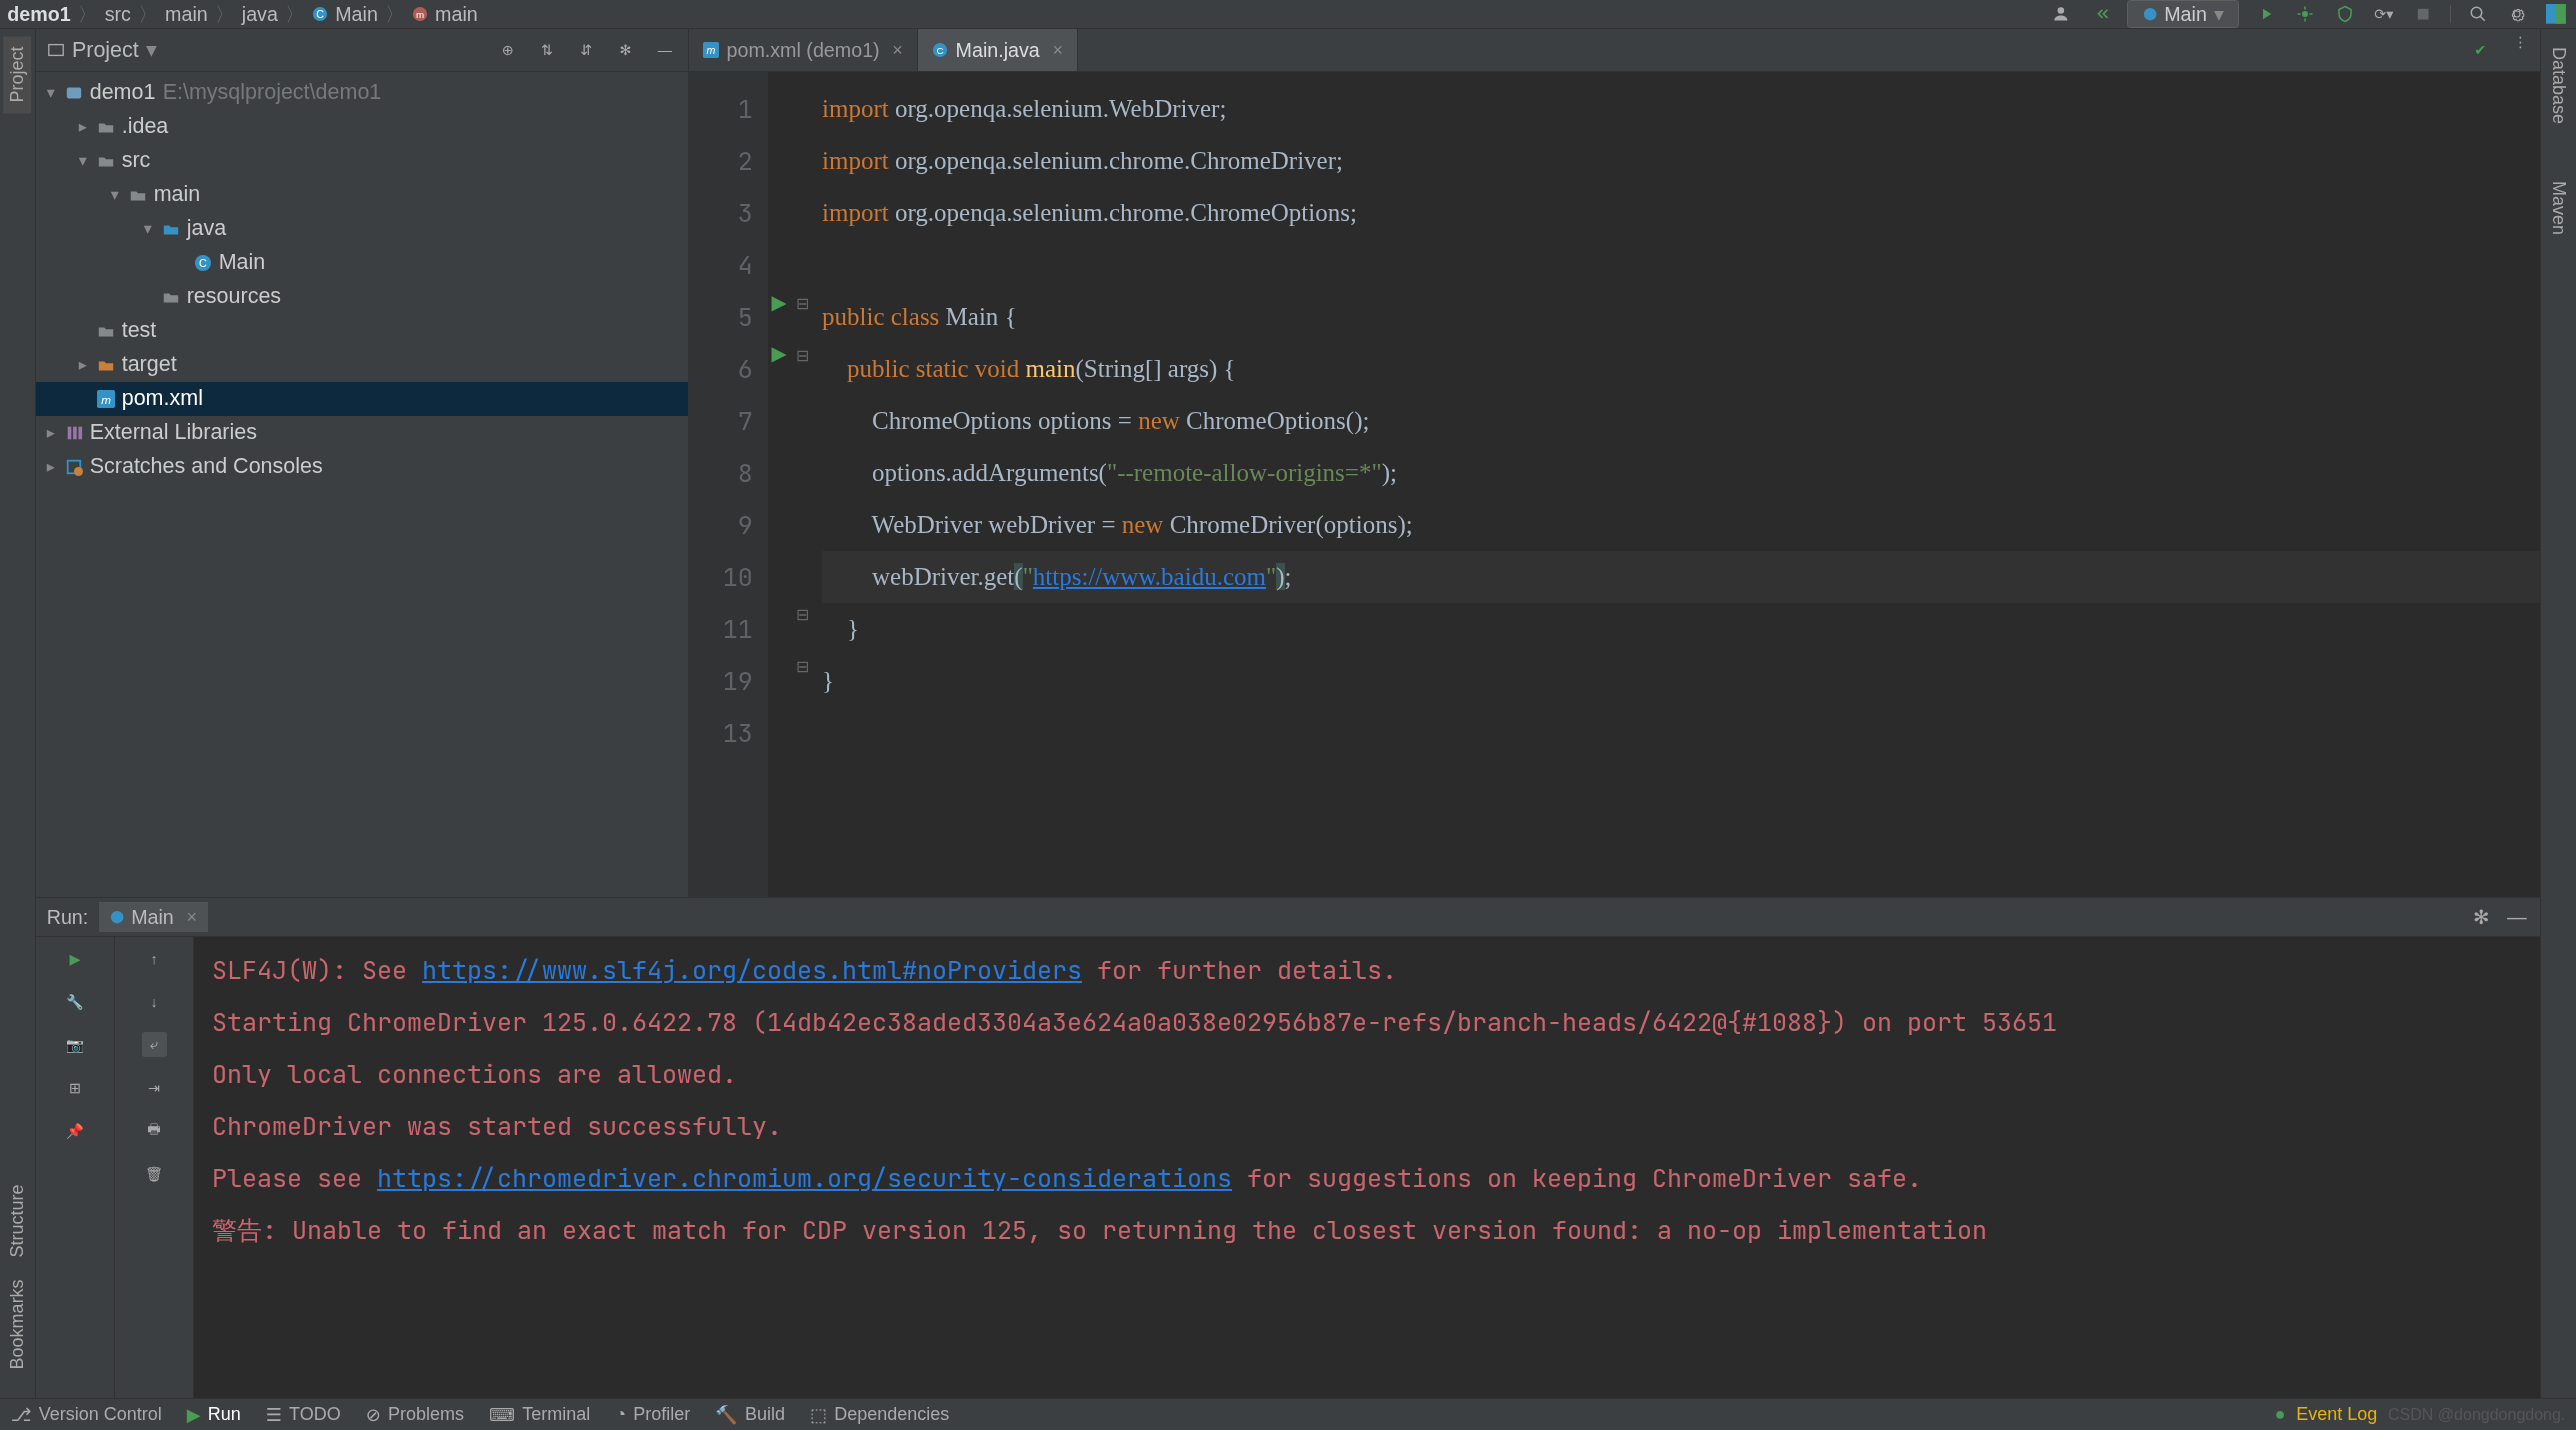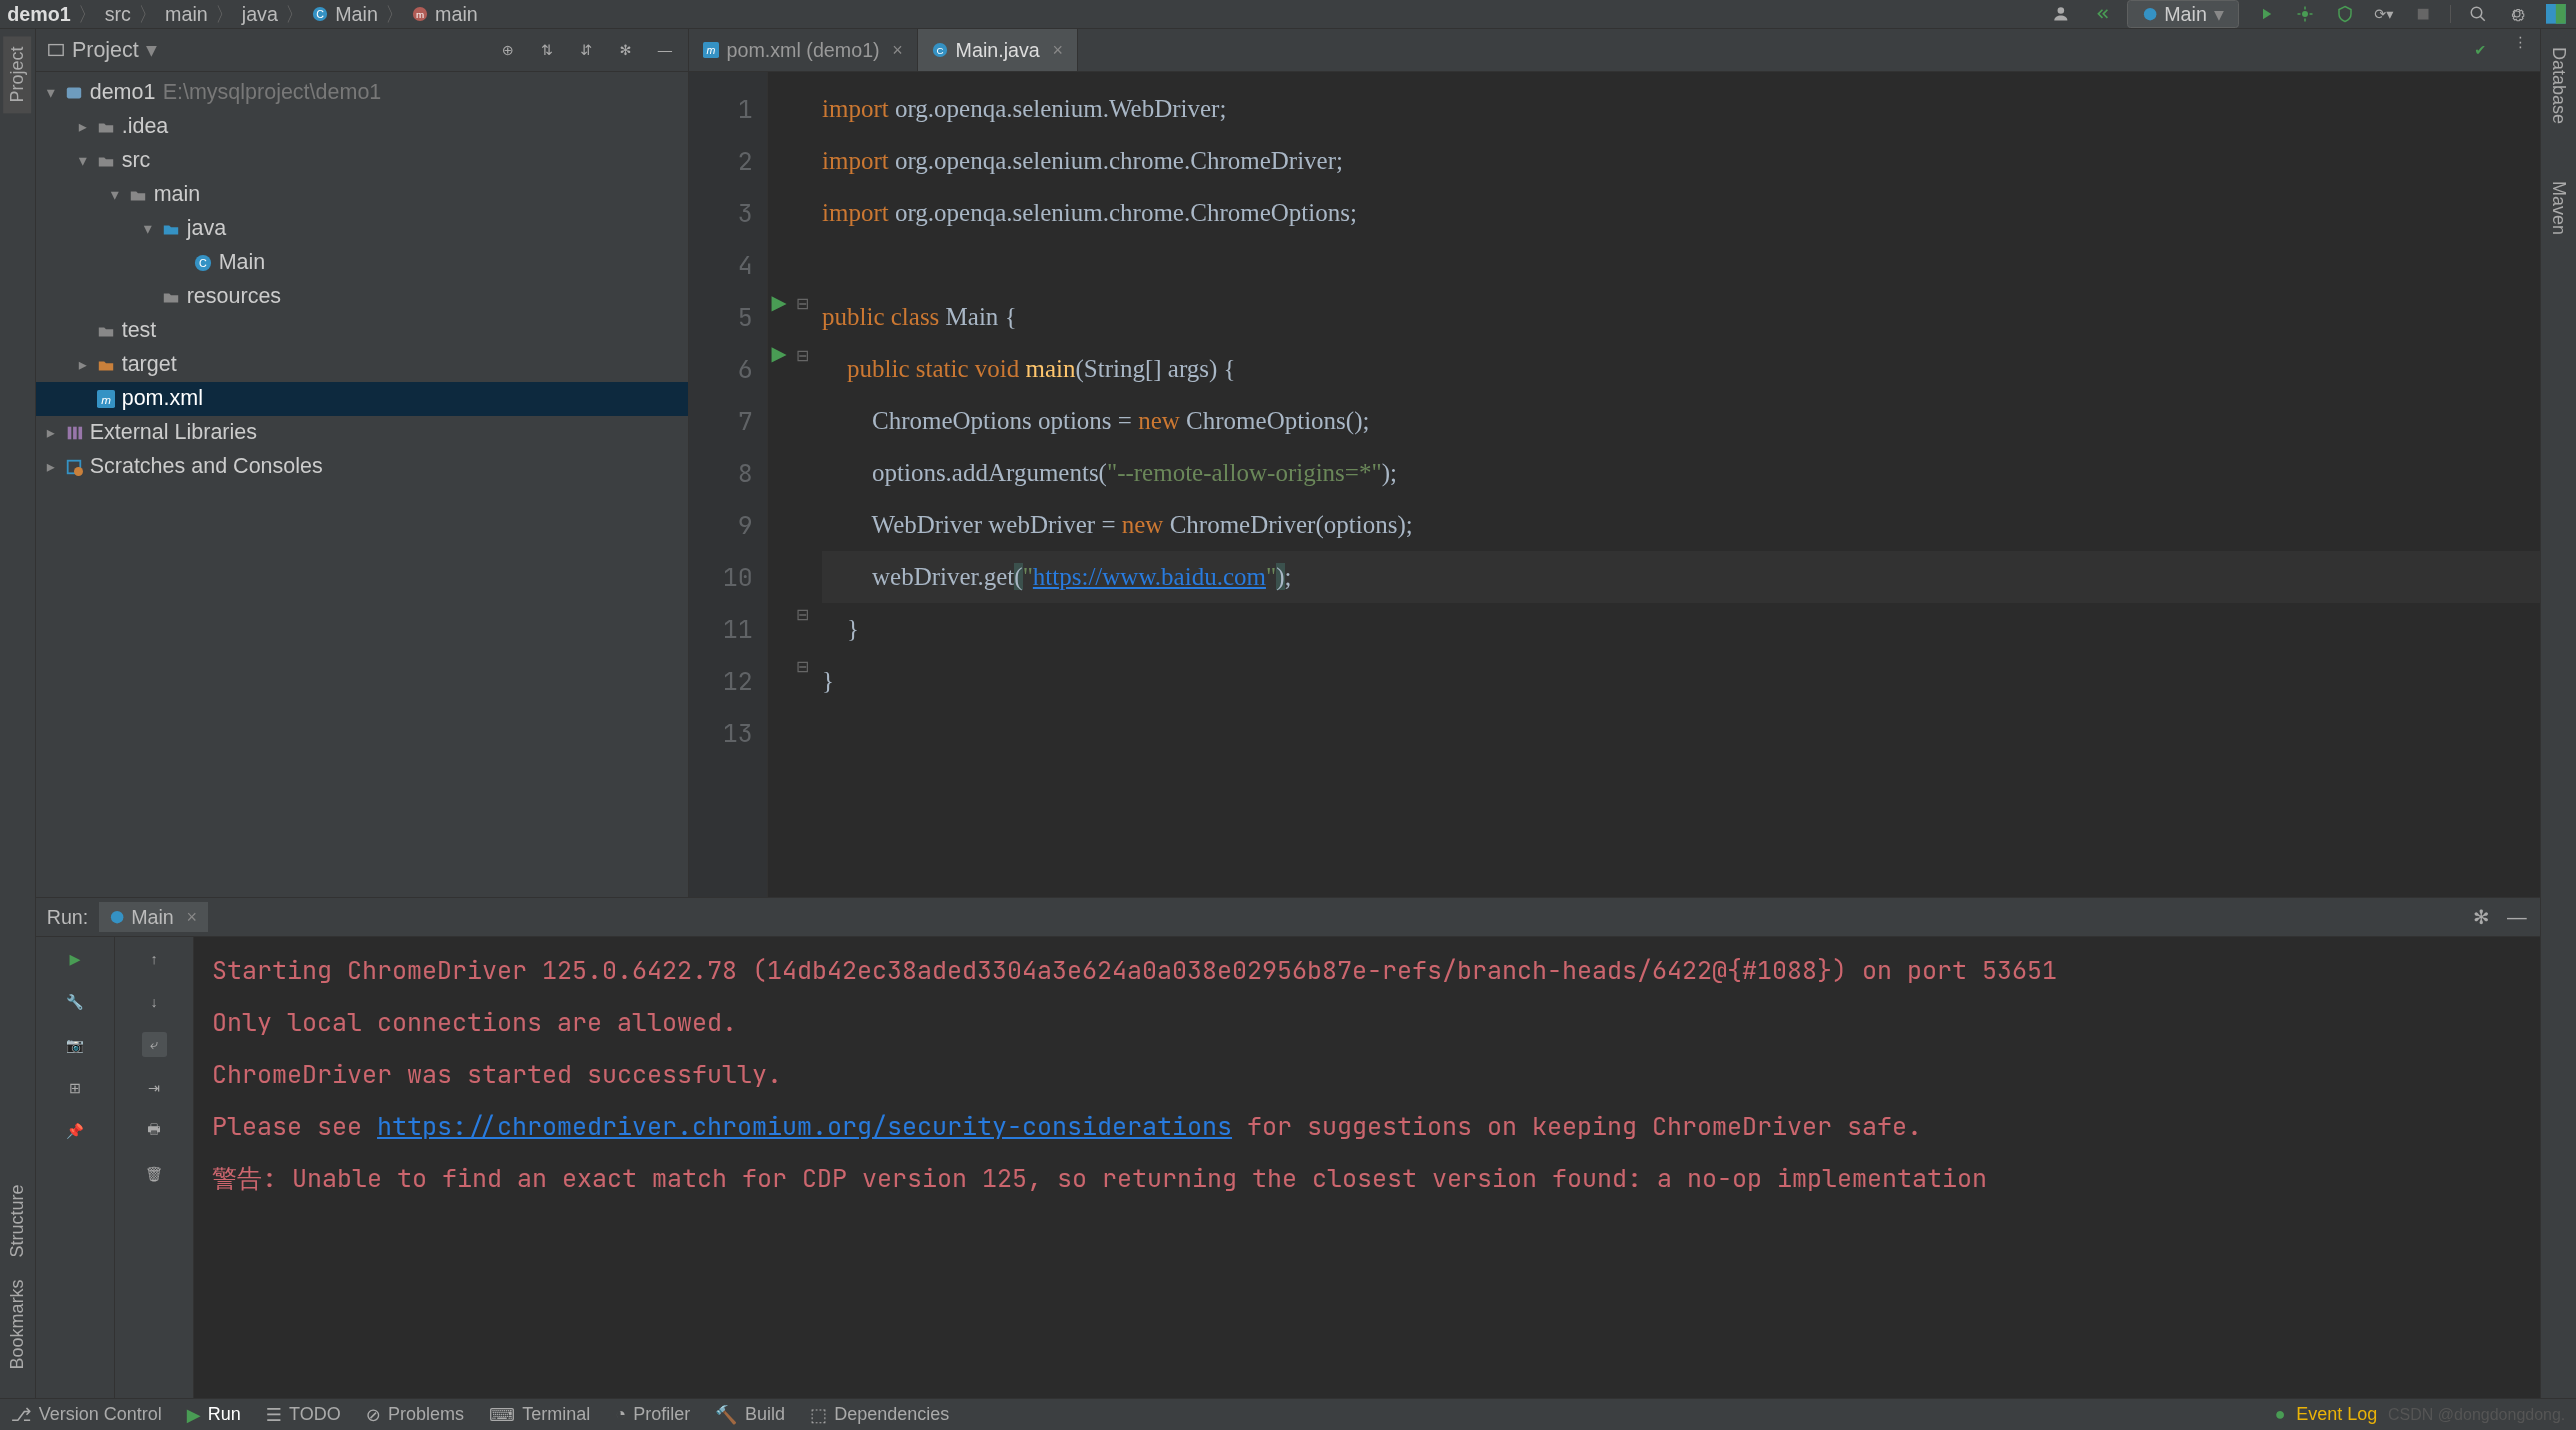--- a/index.html
+++ b/index.html
@@ -473,21 +473,21 @@
               <div class="gutter-line">2</div>
               <div class="gutter-line">3</div>
               <div class="gutter-line">4</div>
               <div class="gutter-line">5</div>
               <div class="gutter-line">6</div>
               <div class="gutter-line">7</div>
               <div class="gutter-line">8</div>
               <div class="gutter-line">9</div>
               <div class="gutter-line">10</div>
               <div class="gutter-line">11</div>
-              <div class="gutter-line">12</div>
+              <div class="gutter-line">19</div>
               <div class="gutter-line">13</div>
             </div>
           <div class="run-gutter" id="run-gutter">
               <div class="run-marker" style="top: 208px;">▶</div>
               <div class="run-marker" style="top: 259px;">▶</div>
             </div>
           <div class="fold-gutter" id="fold-gutter">
               <div class="fold-marker" style="top: 211px;">⊟</div>
               <div class="fold-marker" style="top: 263px;">⊟</div>
               <div class="fold-marker" style="top: 522px;">⊟</div>
@@ -525,20 +525,21 @@
           <div class="run-side">
             <span class="icon-btn">↑</span>
             <span class="icon-btn">↓</span>
             <span class="icon-btn" style="background:#4e5254;border-radius:2.7px;padding:1.8px">⤶</span>
             <span class="icon-btn">⇥</span>
             <span class="icon-btn">🖶</span>
             <span class="icon-btn">🗑</span>
           </div>
         </div>
         <div class="console" id="console">
+            <div class="console-line"><span class="c-red">SLF4J(W): See </span><span class="c-link">https://www.slf4j.org/codes.html#noProviders</span><span class="c-red"> for further details.</span></div>
             <div class="console-line"><span class="c-red">Starting ChromeDriver 125.0.6422.78 (14db42ec38aded3304a3e624a0a038e02956b87e-refs/branch-heads/6422@{#1088}) on port 53651</span></div>
             <div class="console-line"><span class="c-red">Only local connections are allowed.</span></div>
             <div class="console-line"><span class="c-red">ChromeDriver was started successfully.</span></div>
             <div class="console-line"><span class="c-red">Please see </span><span class="c-link">https://chromedriver.chromium.org/security-considerations</span><span class="c-red"> for suggestions on keeping ChromeDriver safe.</span></div>
             <div class="console-line"><span class="c-red">警告: Unable to find an exact match for CDP version 125, so returning the closest version found: a no-op implementation</span></div>
           </div>
       </div>
     </div>
   </div>
 

